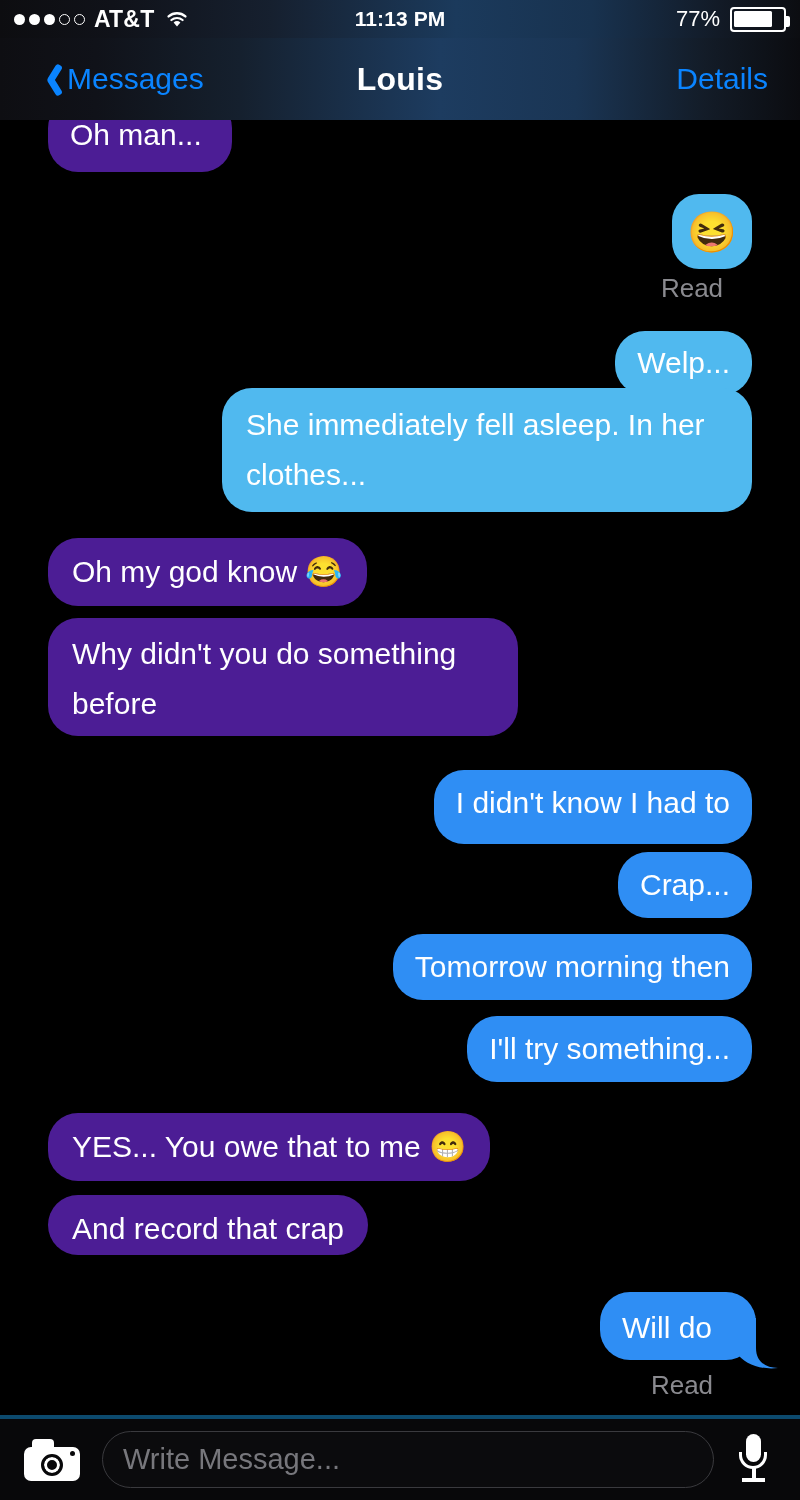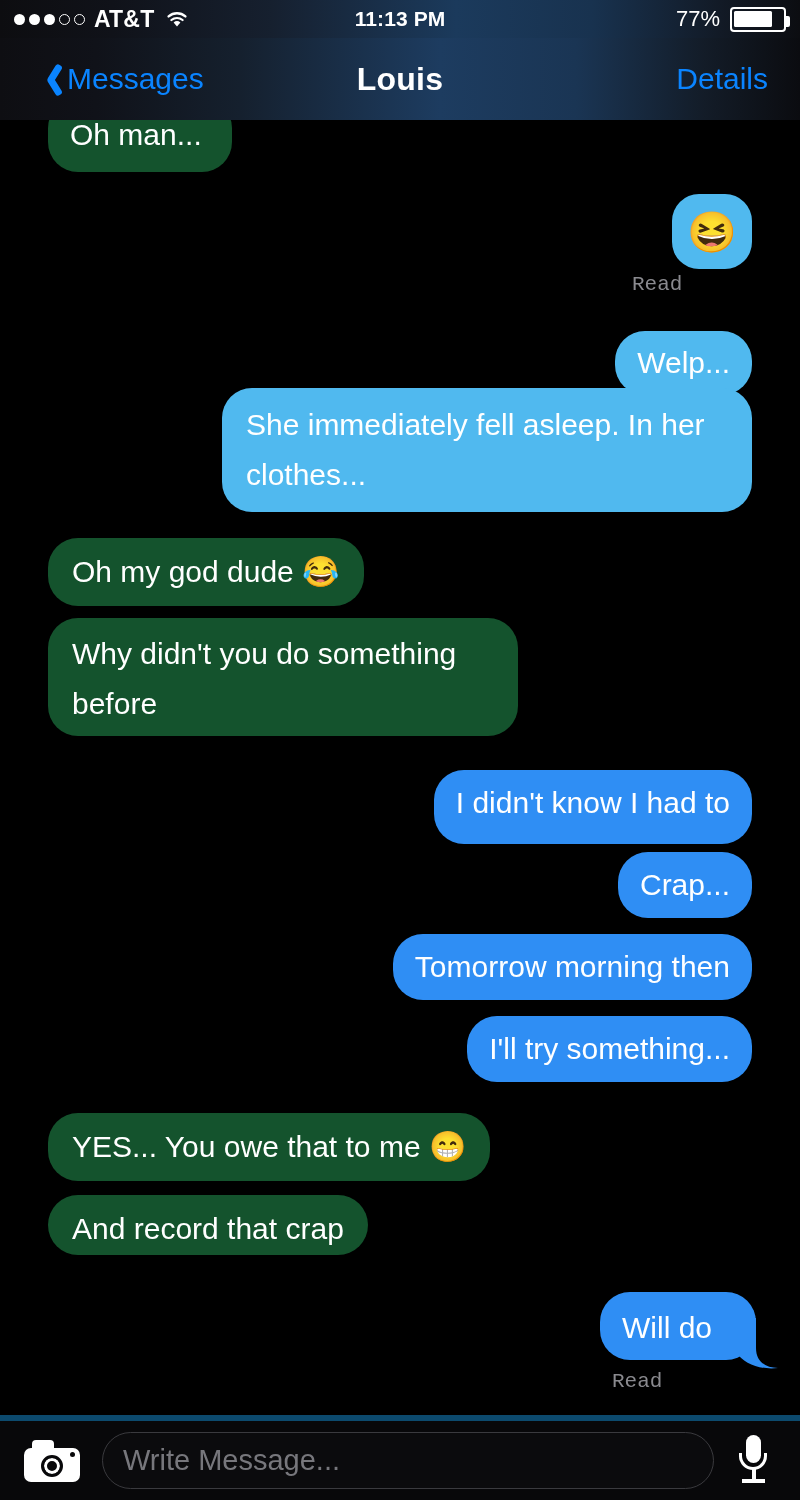--- a/index.html
+++ b/index.html
@@ -45,33 +45,33 @@
   .chev:before{ top:0px; transform:rotate(32deg); transform-origin:bottom center; }
   .chev:after{ top:16px; transform:rotate(-32deg); transform-origin:top center; }
   .nav-back-label{ color:#0a84ff; font-size:30px; letter-spacing:0px; }
   .nav-title{ position:absolute; left:0; right:0; text-align:center; color:#fff; font-size:32px; font-weight:700; letter-spacing:.2px; }
   .nav-details{ position:absolute; right:32px; color:#0a84ff; font-size:30px; cursor:pointer; }
 
   
   .convo{ position:absolute; top:0; left:0; width:800px; height:1415px; background:#000; }
 
   .bubble{ position:absolute; color:#fff; font-size:30px; line-height:50px; padding:12px 22px; border-radius:30px; }
-  .b-in{ background:#14532d; }
+  .b-in{ background:#4c1d95; }
   .b-out-light{ background:#50b9ef; }
   .b-out-blue{ background:#2f8ef4; }
   .emoji{ font-size:40px; line-height:50px; }
-  .read{ position:absolute; color:#8a8a8f; font-size:21px; text-align:left;font-family:Liberation Mono, monospace; }
+  .read{ position:absolute; color:#8a8a8f; font-size:26px; text-align:center; }
 
   .tail{ position:absolute; width:46px; height:46px; overflow:hidden; }
   .tail svg{ display:block; }
 
   
   .inputbar{
     position:absolute; bottom:0; left:0; width:800px; height:85px;
-    background:#08080a; border-top:6px solid #0c4a6e;
+    background:#08080a; border-top:4px solid #0c4a6e;
     display:flex; align-items:center; z-index:20;
   }
   .cam{ position:relative; width:56px; height:42px; margin-left:24px; cursor:pointer; }
   .cam-body{ position:absolute; left:0; top:8px; width:56px; height:34px; background:#fff; border-radius:7px; }
   .cam-bump{ position:absolute; left:8px; top:0px; width:22px; height:11px; background:#fff; border-radius:4px 4px 0 0; }
   .cam-lens{ position:absolute; left:17px; top:15px; width:22px; height:22px; border-radius:50%; background:#08080a; border:3px solid #08080a; box-shadow:inset 0 0 0 3px #fff; }
   .cam-dot{ position:absolute; right:5px; top:12px; width:5px; height:5px; border-radius:50%; background:#08080a; }
   .msg-input{
     flex:1; margin:0 22px 0 22px; height:57px; border:1.5px solid #3a3a3e; border-radius:29px;
     background:#0b0b0d; display:flex; align-items:center; padding:0 20px; cursor:text;
@@ -101,21 +101,21 @@
 
     <div class="bubble b-out-light" style="right:48px; top:311px; height:64px; padding:7px 22px;margin-top:20px;">
       <span>Welp...</span>
     </div>
 
     <div class="bubble b-out-light" style="left:222px; top:388px; width:530px; height:124px; padding:12px 24px;">
       <span>She immediately fell asleep. In her clothes...</span>
     </div>
 
     <div class="bubble b-in" style="left:48px; top:538px; height:68px; padding:9px 24px;">
-      <span>Oh my god dude 😂</span>
+      <span>Oh my god know 😂</span>
     </div>
 
     <div class="bubble b-in" style="left:48px; top:618px; width:470px; height:118px; padding:11px 24px;">
       <span>Why didn't you do something before</span>
     </div>
 
     <div class="bubble b-out-blue" style="right:48px; top:770px; height:74px; padding:8px 22px;">
       <span>I didn't know I had to</span>
     </div>
 

